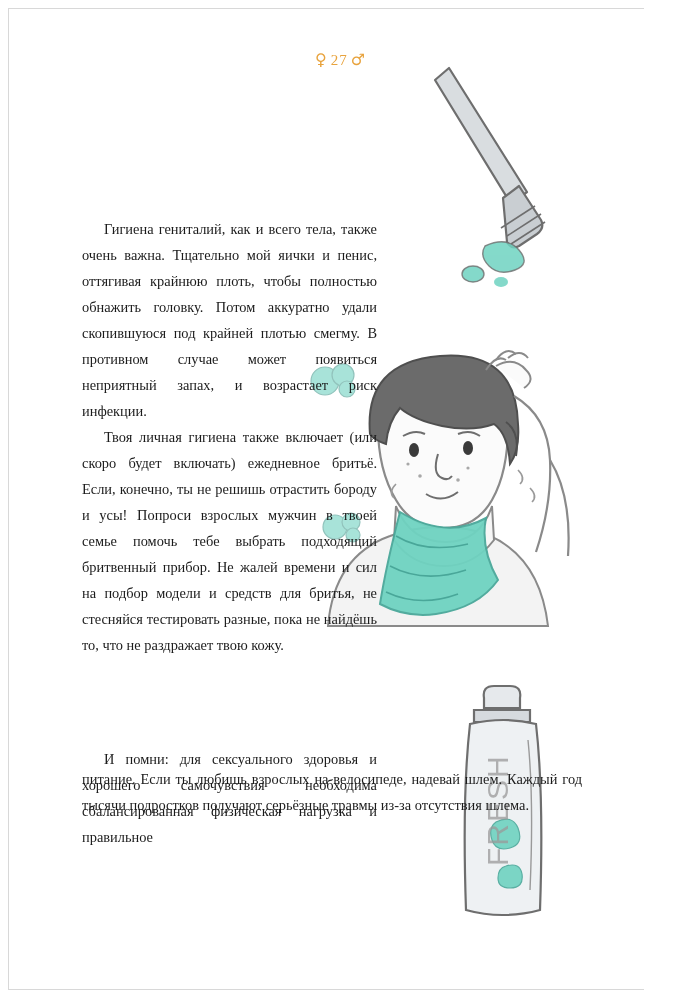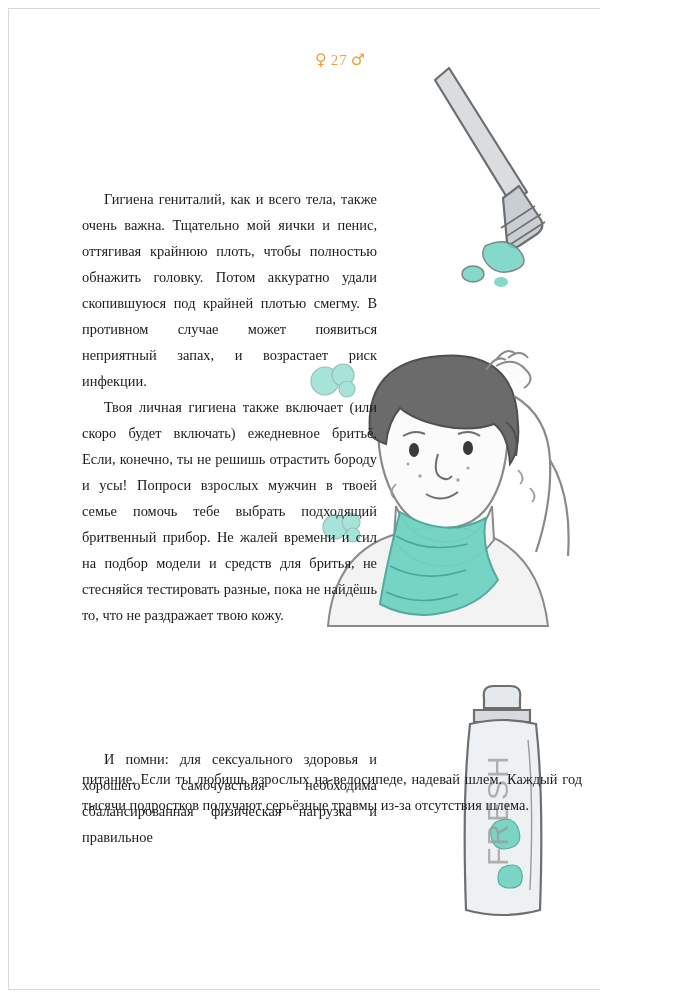--- a/index.html
+++ b/index.html
@@ -7,20 +7,21 @@
     padding: 0;
     background: #ffffff;
   }
   .page {
     position: relative;
     width: 600px;
     height: 1000px;
     background: #ffffff;
     overflow: hidden;
     font-family: "Liberation Serif", serif;
+    padding-left: 44px;
   }
   .page-border {
     position: absolute;
     left: 8px;
     top: 8px;
     width: 663px;
     height: 982px;
     border: 1px solid #d8d8d8;
     box-sizing: border-box;
     pointer-events: none;
@@ -44,21 +45,21 @@
     color: #e8a33d;
     font-size: 15px;
     padding: 0 3px;
     font-family: "Liberation Serif", serif;
   }
 
   
   .text-col {
     position: absolute;
     left: 82px;
-    top: 186px;
+    top: 216px;
     width: 295px;
     font-size: 14.4px;
     line-height: 26px;
     color: #1b1b1b;
     text-align: justify;
     text-justify: inter-word;
   }
   .text-col p {
     margin: 0;
     text-indent: 22px;

